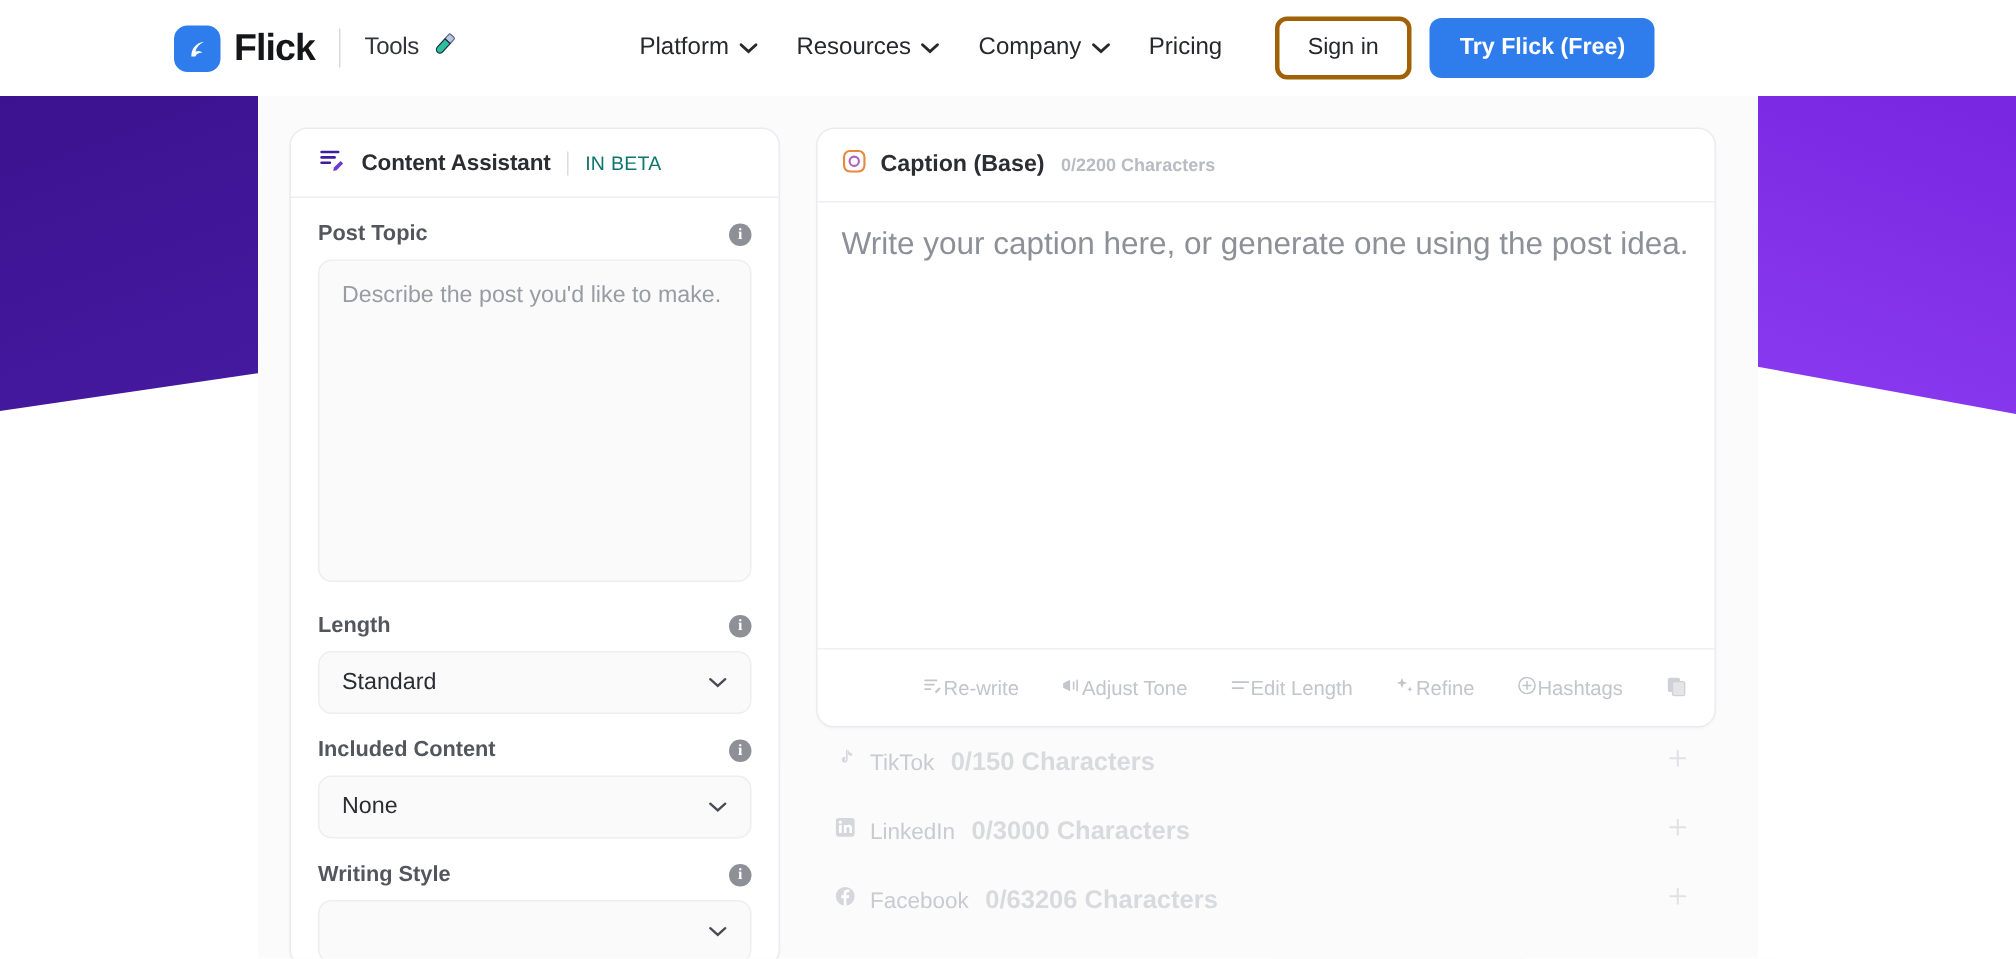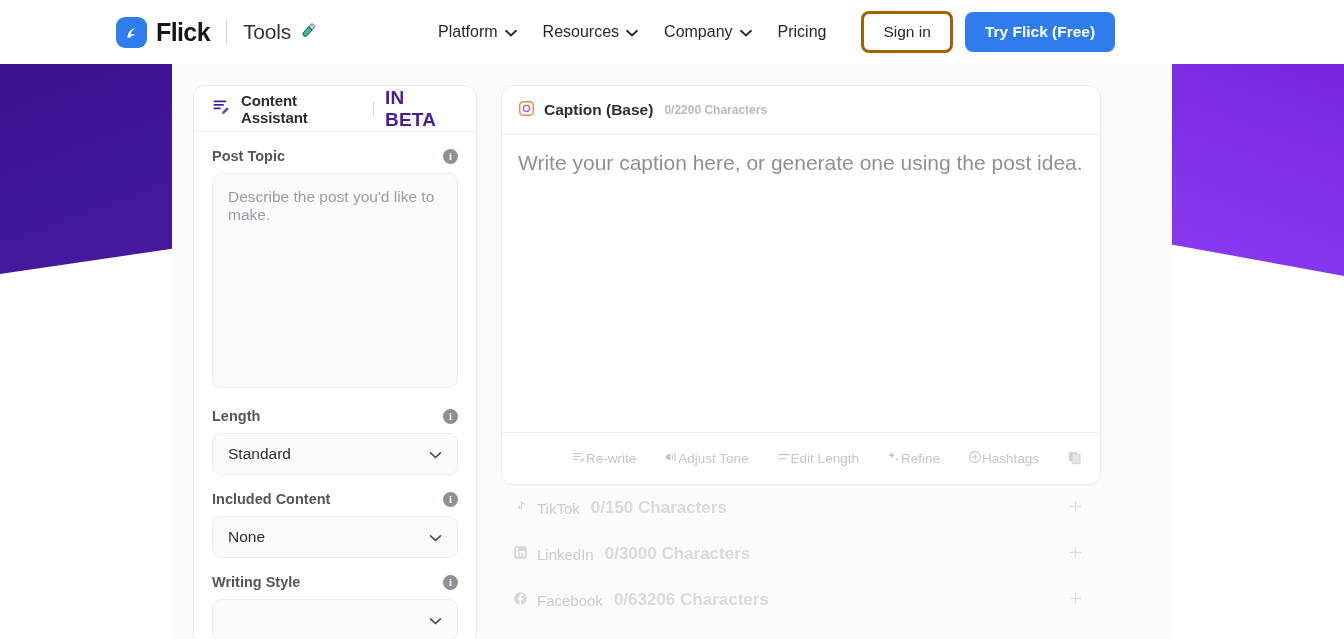--- a/index.html
+++ b/index.html
@@ -28,21 +28,21 @@
     flex: none;
   }
   .logo-word {
     font-size: 25px; font-weight: bold; color: #15161a;
     margin-left: 9px; letter-spacing: -0.6px;
   }
   .brand-sep {
     width: 1px; height: 26px; background: #d8dade; margin: 0 16px;
   }
   .brand-tools {
-    font-size: 21px; color: #32343a; letter-spacing: -0.2px;
+    font-size: 16px; color: #32343a; letter-spacing: -0.2px;
   }
   .tube-icon { margin-left: 8px; display: inline-block; vertical-align: -2px; }
 
   .nav-links {
     display: flex; align-items: center;
     margin-left: 107px; gap: 0px;
   }
   .nav-item {
     display: flex; align-items: center; gap: 7px;
     font-size: 16px; color: #26282e;
@@ -86,33 +86,33 @@
   }
 
   .card {
     background: #ffffff;
     border: 1px solid #ececf0;
     border-radius: 12px;
     box-shadow: 0 1px 2px rgba(20,20,40,0.03);
   }
 
   
-  .col-left { width: 284px; margin-left: 21px; flex: none; }
+  .col-left { width: 327px; margin-left: 21px; flex: none; }
   .assistant-card { height: 560px; overflow: hidden; }
   .card-head {
     display: flex; align-items: center;
     height: 46px; padding: 0 18px;
     border-bottom: 1px solid #eeeef2;
   }
   .assistant-title {
     font-size: 15px; font-weight: bold; color: #2b2d33;
     margin-left: 10px; letter-spacing: -0.1px;
   }
   .head-sep { width: 1px; height: 16px; background: #dcdce2; margin: 0 11px; }
-  .beta { font-size: 19px; font-weight: bold; color: #4c1d95; letter-spacing: 0.2px; }
+  .beta { font-size: 13px; font-weight: normal; color: #0f766e; letter-spacing: 0.2px; }
 
   .field { padding: 0 18px; }
   .field-label-row {
     display: flex; align-items: center; justify-content: space-between;
     padding: 16px 0 9px 0;
   }
   .field-label { font-size: 14.5px; font-weight: bold; color: #54565e; }
   .info-dot {
     width: 15px; height: 15px; border-radius: 50%;
     background: #8e9097; color: #ffffff;

